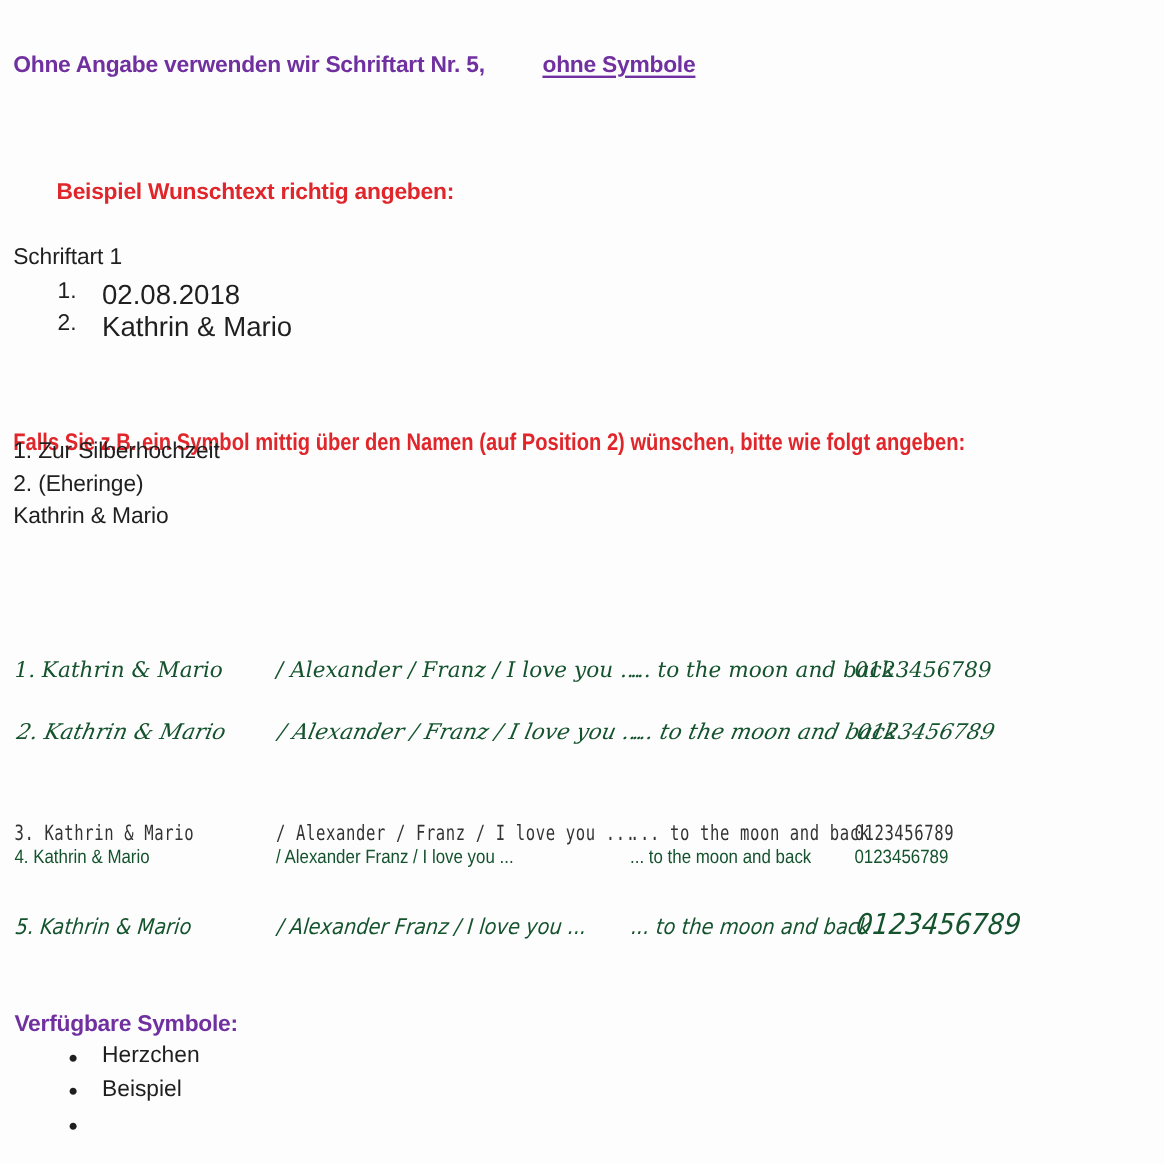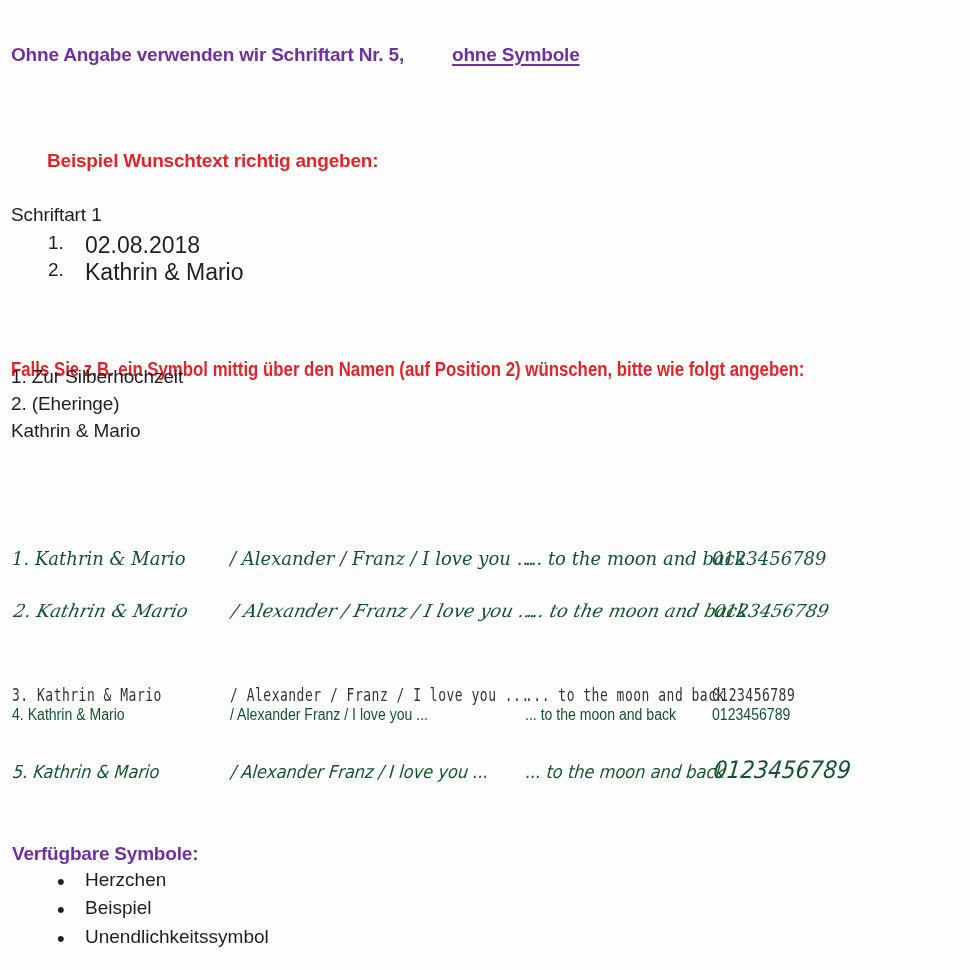--- a/index.html
+++ b/index.html
@@ -130,16 +130,15 @@
   <div class="bullet-item" style="top:869px;">
     <span class="bullet-icon"></span>
     <span class="bullet-text">Herzchen</span>
   </div>
   <div class="bullet-item" style="top:897px;">
     <span class="bullet-icon"></span>
     <span class="bullet-text">Beispiel</span>
   </div>
   <div class="bullet-item" style="top:926px;">
     <span class="bullet-icon"></span>
-    <span class="bullet-text">Unendlichkeitssymbol</span>
   </div>
 
 </div>
 
 </body></html>

